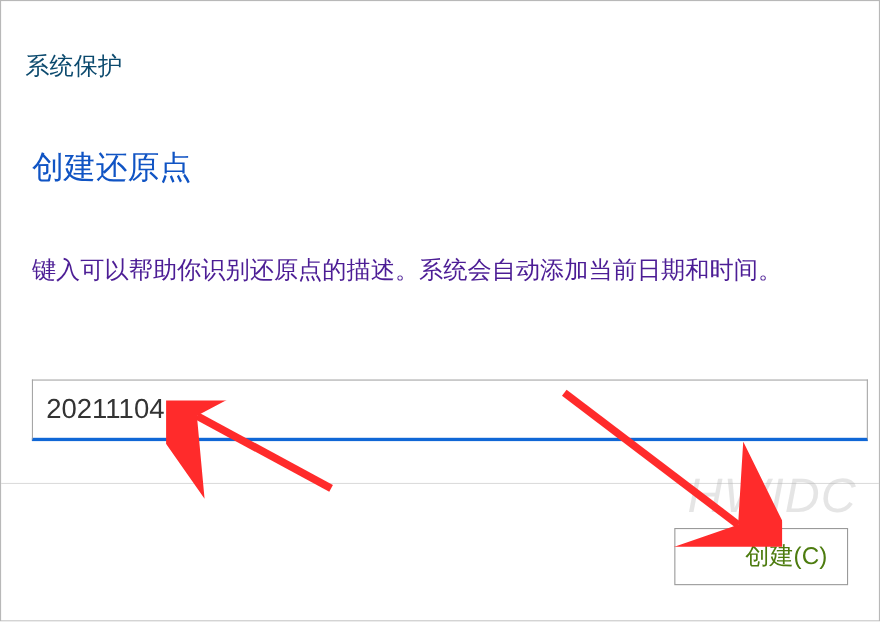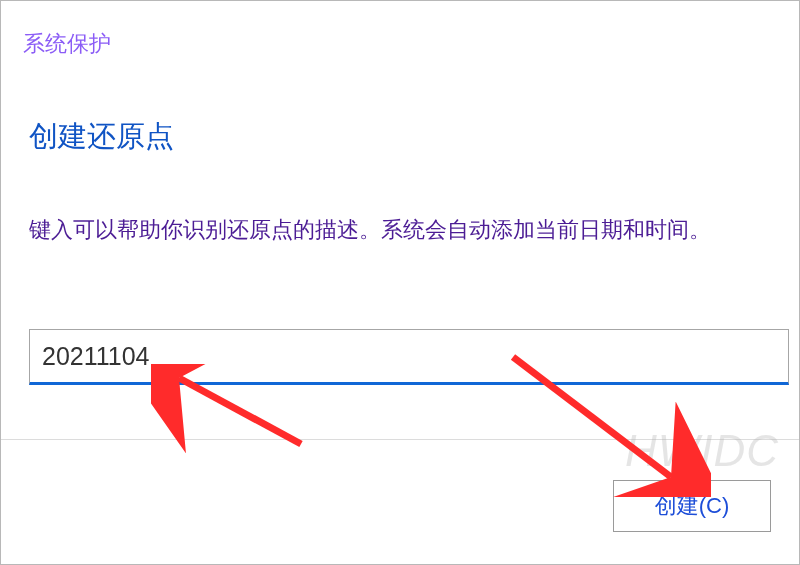--- a/index.html
+++ b/index.html
@@ -13,22 +13,23 @@
     }
     .window {
       border: 1px solid #b8b8b8;
       width: 100%;
       height: 100%;
       background: #fff;
       position: relative;
     }
     .window-title {
       font-size: 22px;
-      color: #8b5cf6;
+      color: #0c4a6e;
       padding: 28px 17px 0 22px;
+      margin-top: 16px;
     }
     .heading {
       font-size: 29px;
       color: #1054c4;
       padding: 58px 12px 0 28px;
     }
     .description {
       font-size: 22px;
       color: #4c1d95;
       padding: 58px 0 0 28px;
@@ -60,24 +61,25 @@
       position: absolute;
       right: 28px;
       bottom: 32px;
     }
     .create-btn {
       min-width: 158px;
       height: 52px;
       border: 1px solid #9a9a9a;
       background: #fff;
       font-size: 22px;
-      color: #1d4ed8;
+      color: #4d7c0f;
       cursor: pointer;
       font-family: inherit;
       padding: 0 18px;
+      text-align: right;
     }
     .watermark {
       position: absolute;
       right: 20px;
       bottom: 88px;
       font-size: 44px;
       font-weight: 500;
       color: rgba(180,180,180,0.35);
       font-style: italic;
       letter-spacing: 1px;

